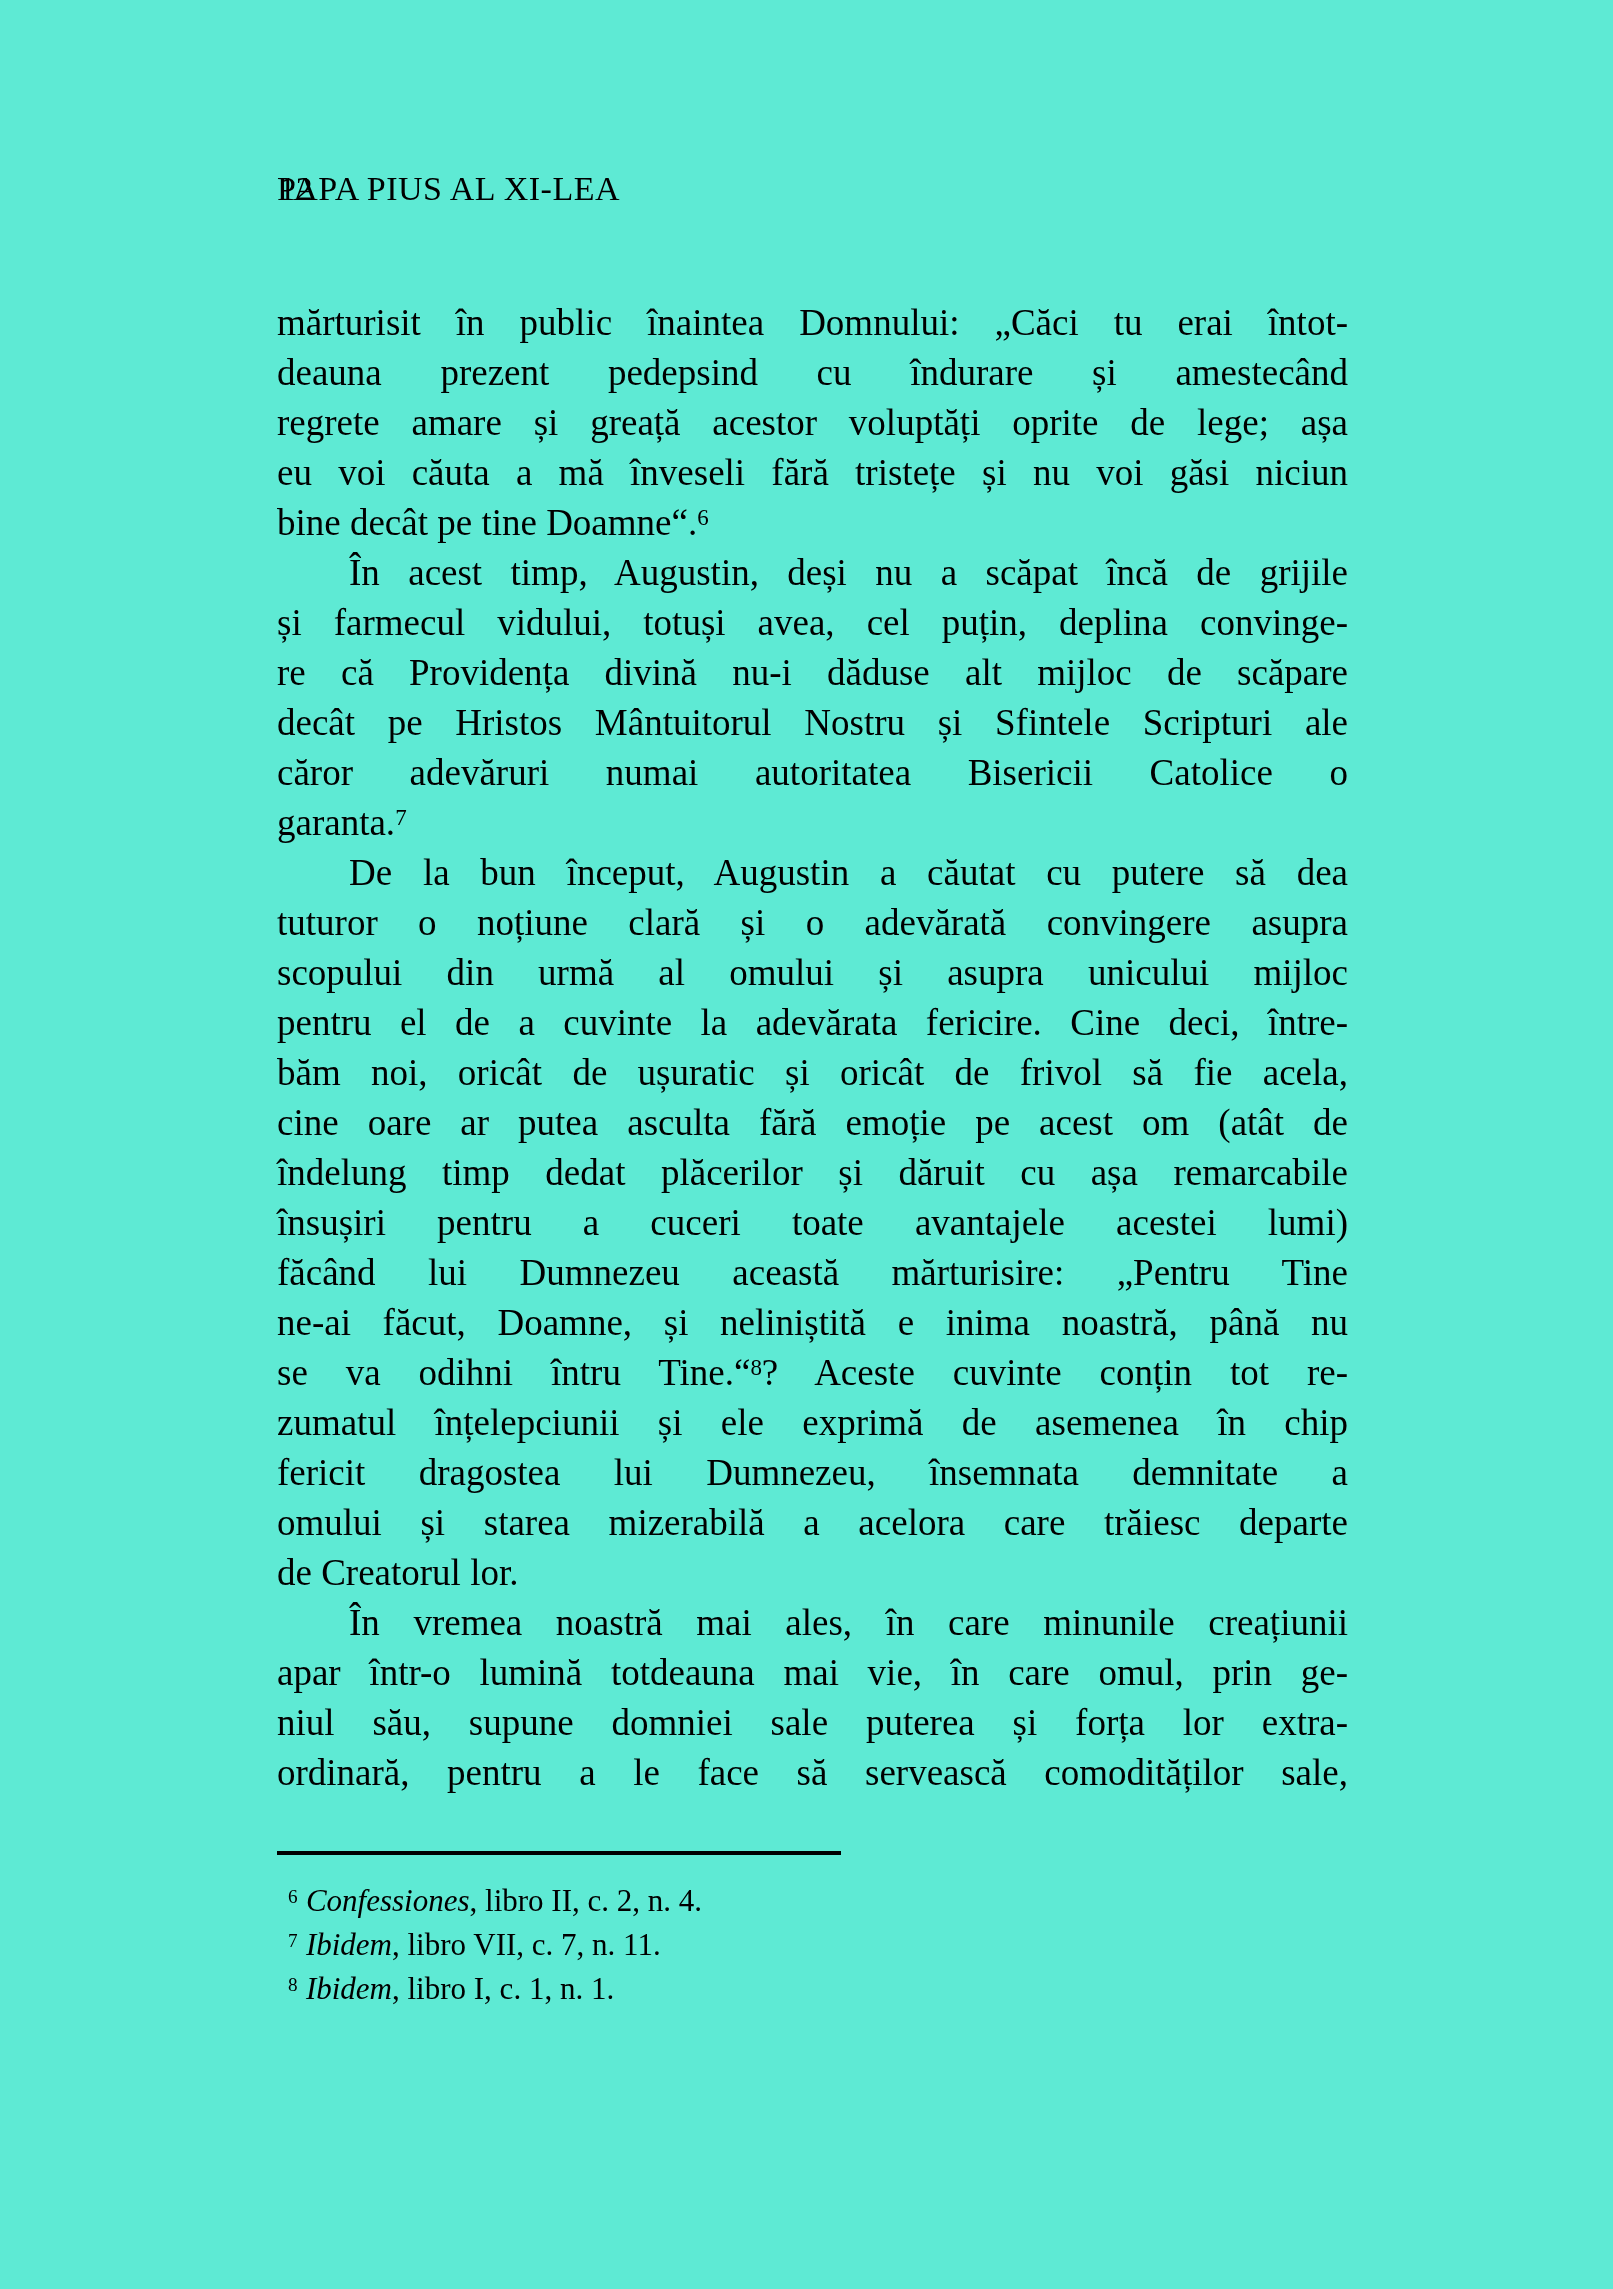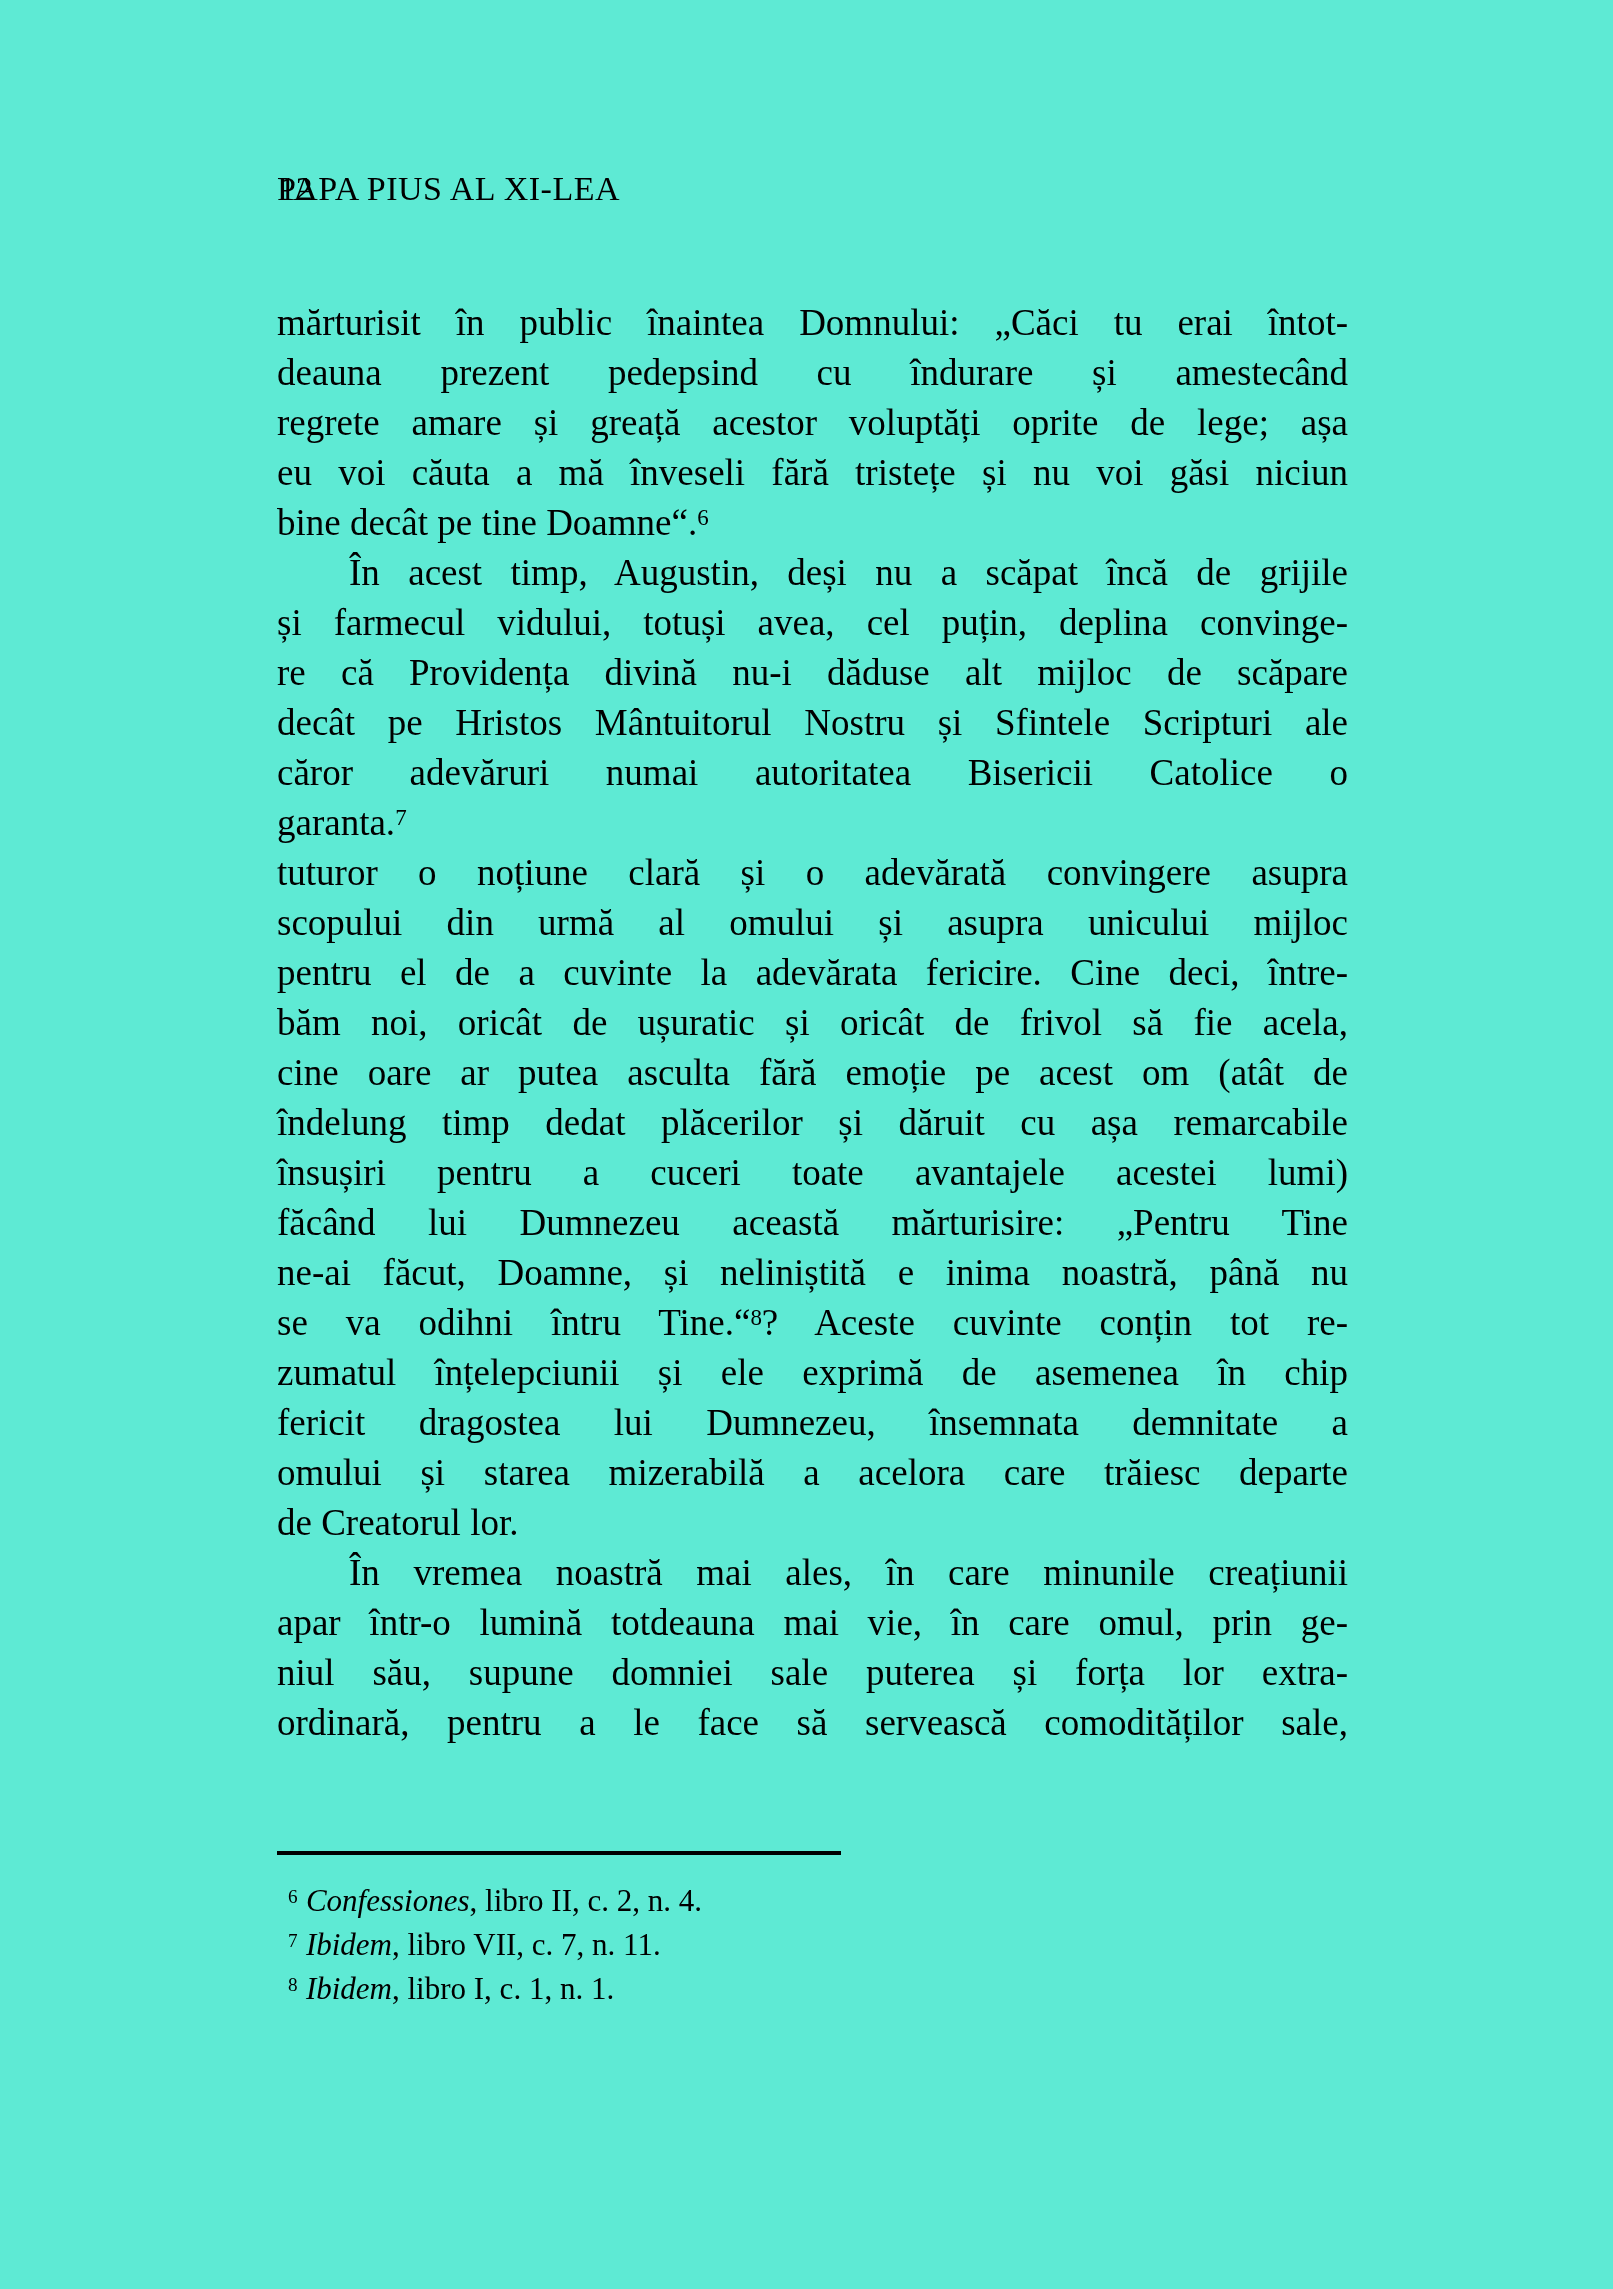--- a/index.html
+++ b/index.html
@@ -98,20 +98,21 @@
       </div>
       <div class="paragraph">
         <div class="line just indent"><span>În acest timp, Augustin, deși nu a scăpat încă de grijile</span></div>
         <div class="line just"><span>și farmecul vidului, totuși avea, cel puțin, deplina convinge-</span></div>
         <div class="line just"><span>re că Providența divină nu-i dăduse alt mijloc de scăpare</span></div>
         <div class="line just"><span>decât pe Hristos Mântuitorul Nostru și Sfintele Scripturi ale</span></div>
         <div class="line just"><span>căror adevăruri numai autoritatea Bisericii Catolice o</span></div>
         <div class="line"><span>garanta.</span><sup>7</sup></div>
       </div>
       <div class="paragraph">
+        <div class="line just indent"><span>De la bun început, Augustin a căutat cu putere să dea</span></div>
         <div class="line just"><span>tuturor o noțiune clară și o adevărată convingere asupra</span></div>
         <div class="line just"><span>scopului din urmă al omului și asupra unicului mijloc</span></div>
         <div class="line just"><span>pentru el de a cuvinte la adevărata fericire. Cine deci, între-</span></div>
         <div class="line just"><span>băm noi, oricât de ușuratic și oricât de frivol să fie acela,</span></div>
         <div class="line just"><span>cine oare ar putea asculta fără emoție pe acest om (atât de</span></div>
         <div class="line just"><span>îndelung timp dedat plăcerilor și dăruit cu așa remarcabile</span></div>
         <div class="line just"><span>însușiri pentru a cuceri toate avantajele acestei lumi)</span></div>
         <div class="line just"><span>făcând lui Dumnezeu această mărturisire: „Pentru Tine</span></div>
         <div class="line just"><span>ne-ai făcut, Doamne, și neliniștită e inima noastră, până nu</span></div>
         <div class="line just"><span>se va odihni întru Tine.“</span><sup>8</sup><span>? Aceste cuvinte conțin tot re-</span></div>

